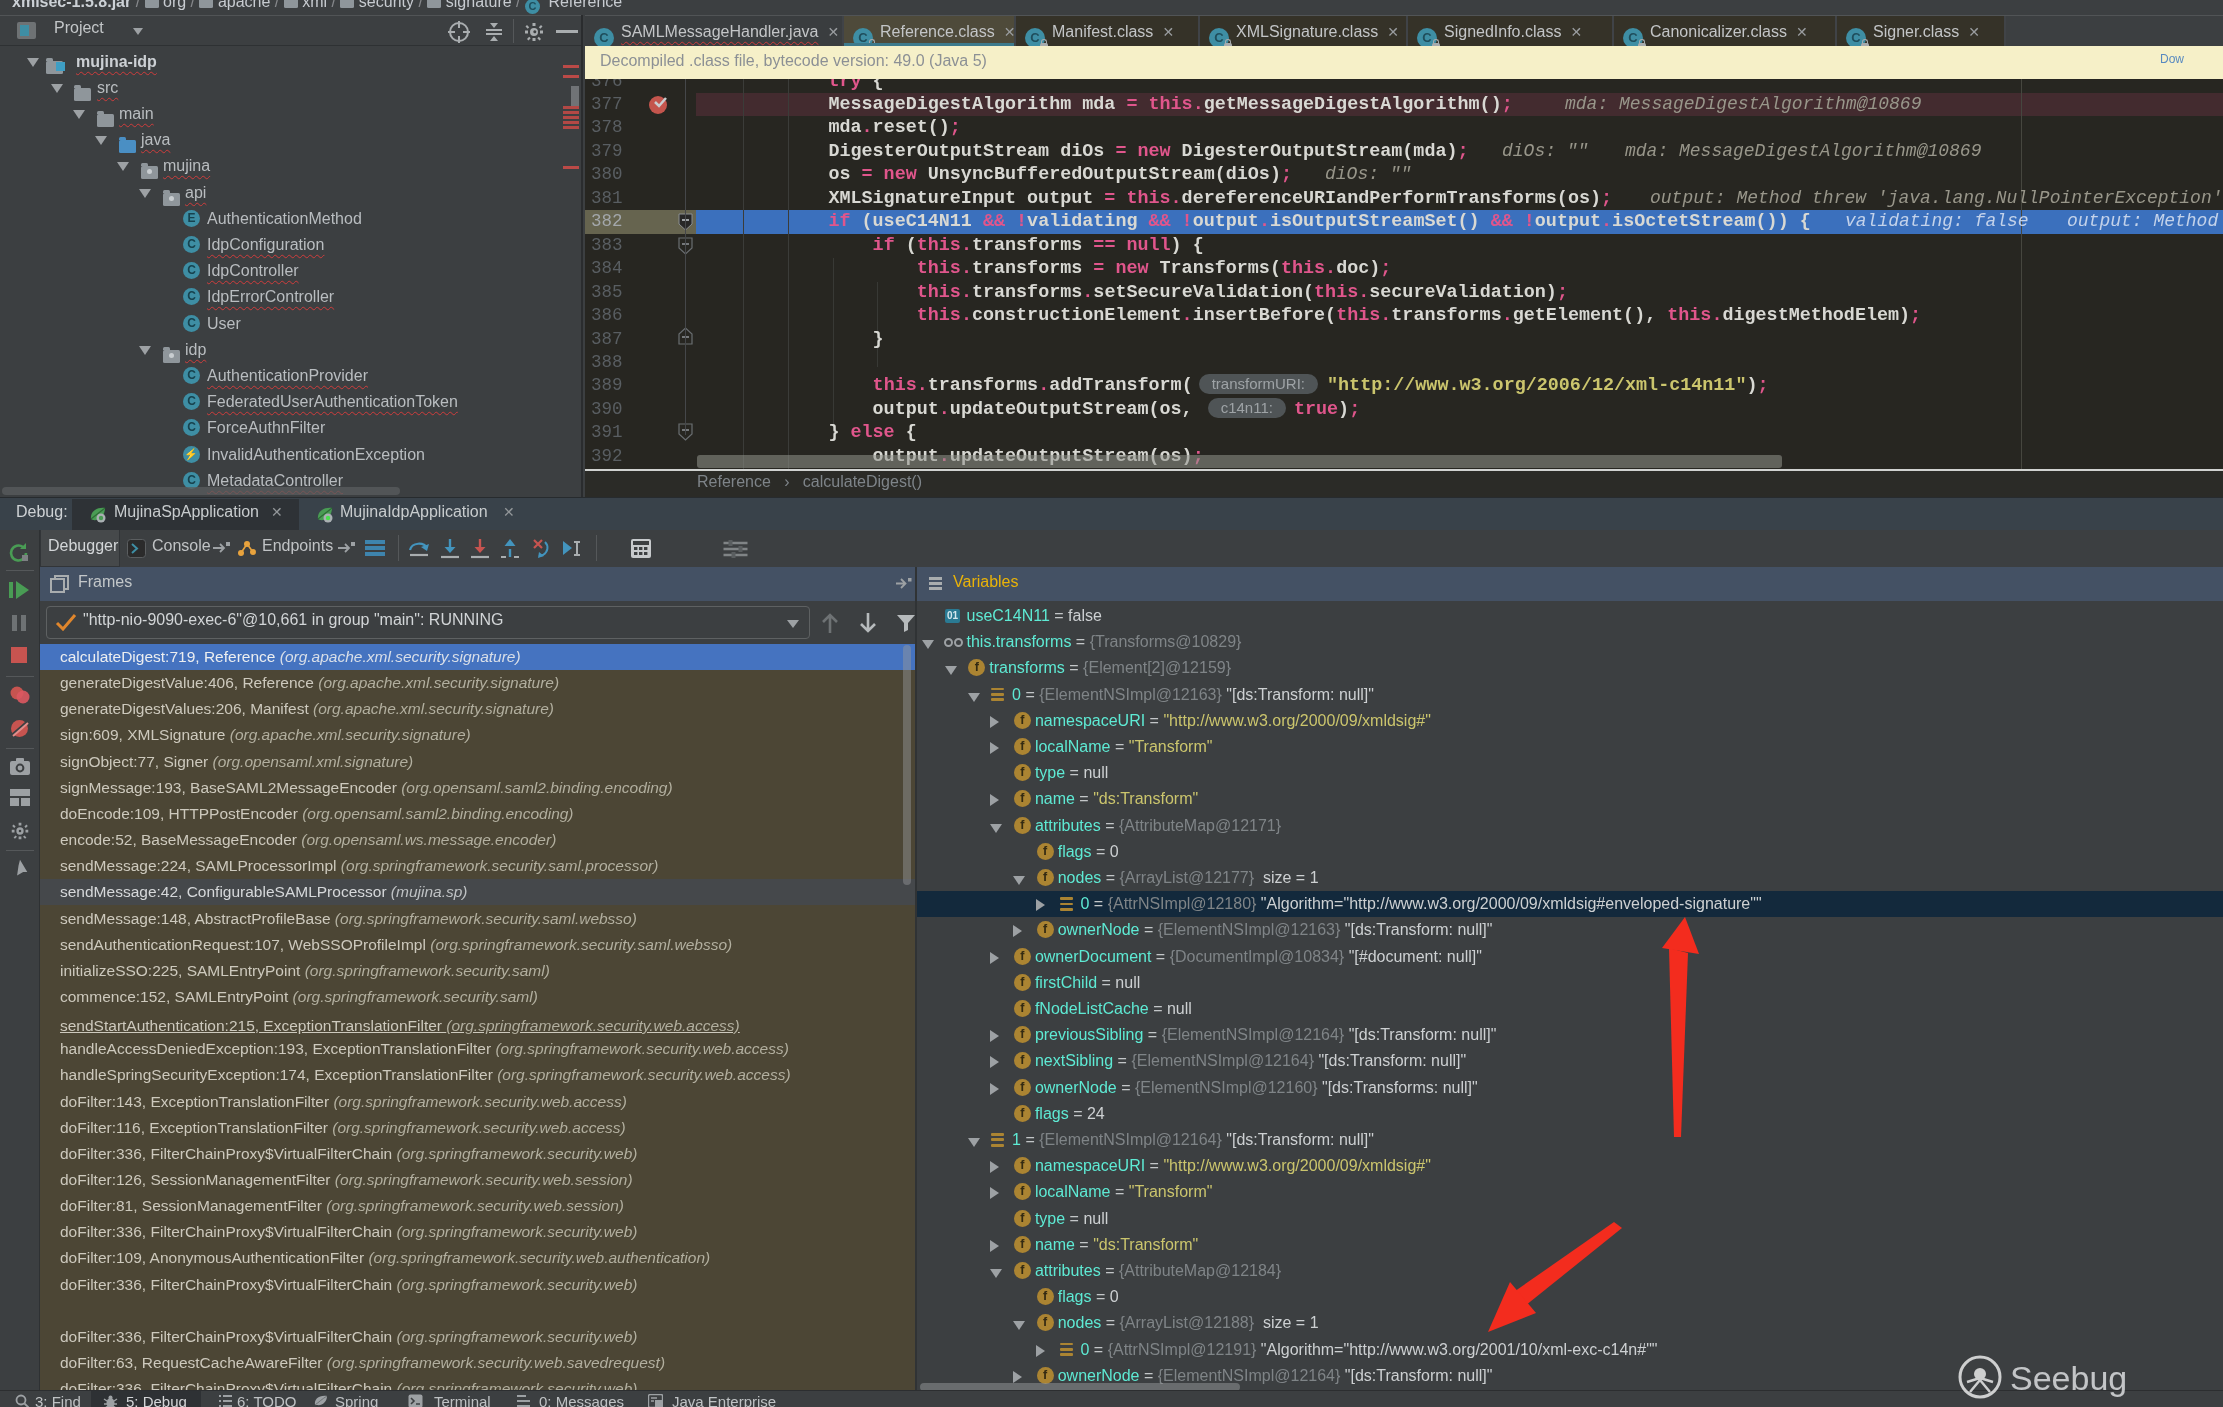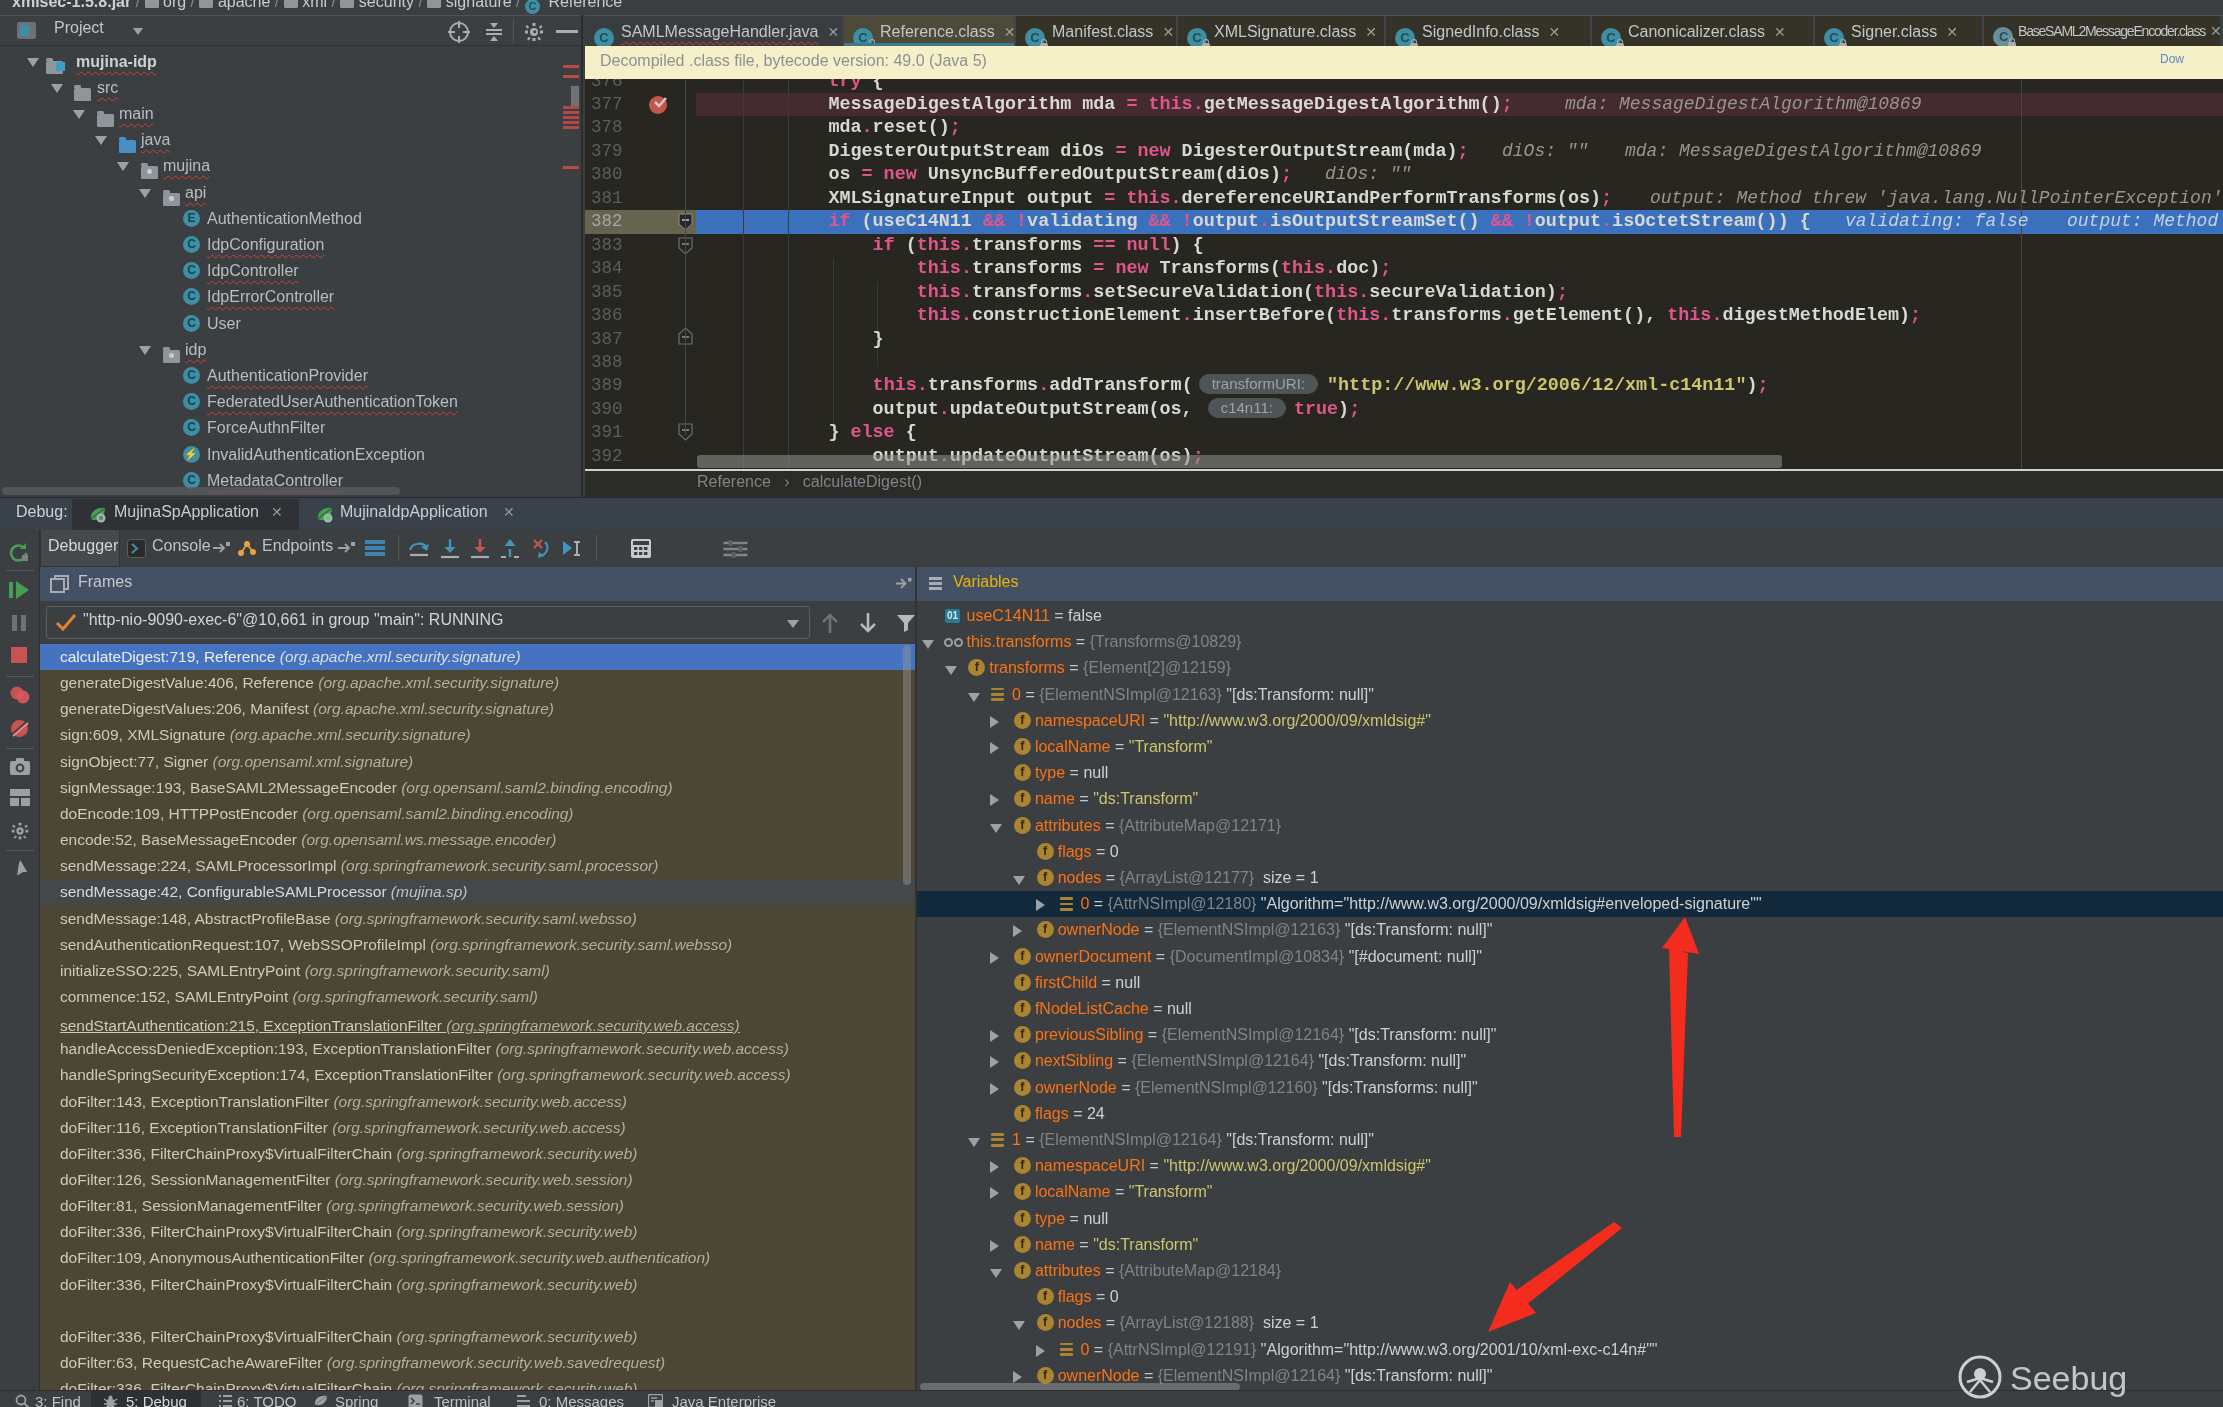--- a/index.html
+++ b/index.html
@@ -26,21 +26,21 @@
 .cicon{display:inline-block;position:relative;width:20px;height:20px;border-radius:50%;
   background:#3e8ea4;color:#1f4e5c;font-weight:bold;font-size:13px;text-align:center;line-height:20px;
   vertical-align:-5px;margin-right:7px;font-family:"Liberation Sans",sans-serif;}
 .lock{position:absolute;right:-3px;bottom:-2px;width:8px;height:7px;background:#a7abad;border-radius:2px;}
 .lock:before{content:"";position:absolute;left:1px;top:-4px;width:4px;height:4px;border:1.5px solid #a7abad;border-bottom:none;border-radius:3px 3px 0 0;}
 
 .trow{position:absolute;height:26.2px;line-height:26.2px;white-space:pre;}
 .arr{position:absolute;width:0;height:0;}
 .arr.down{border-left:6.5px solid transparent;border-right:6.5px solid transparent;border-top:9px solid #9da1a4;}
 .sq{text-decoration:underline;text-decoration-style:wavy;text-decoration-color:#cf3c3c;text-decoration-thickness:1px;text-underline-offset:4px;}
-.name{color:#f97316;}
+.name{color:#5eead4;}
 .gray{color:#7f8487;}
 .wval{color:#cdd0d2;}
 .yval{color:#cbc56d;}
 .eq{color:#c3c6c8;}
 
 .fr{position:absolute;left:0;width:877px;height:26.15px;line-height:26.15px;padding-left:20px;box-sizing:border-box;white-space:pre;}
 .fr i{color:#b2af9f;}
 .vr{position:absolute;left:0;width:1306px;height:26.2px;line-height:26.2px;white-space:pre;}
 .va{position:absolute;top:8px;width:0;height:0;border-top:6.5px solid transparent;border-bottom:6.5px solid transparent;border-left:9.5px solid #9da1a4;}
 .va.d{border-left:6.5px solid transparent;border-right:6.5px solid transparent;border-top:9.5px solid #9da1a4;border-bottom:none;margin-top:3px;}
@@ -209,21 +209,21 @@
     <div class="cl" style="left:111px;top:382.85px;"><span class="w">                output</span><span class="p">.</span><span class="w">updateOutputStream(os, </span><span class="chip" style="margin-left:4px;margin-right:8px;">c14n11:</span><span class="p">true</span><span class="w">)</span><span class="p">;</span></div>
     <div class="cl" style="left:111px;top:406.3px;"><span class="w">            } </span><span class="p">else</span><span class="w"> {</span></div>
     <div class="cl" style="left:111px;top:429.75px;"><span class="w">                output</span><span class="p">.</span><span class="w">updateOutputStream(os)</span><span class="p">;</span></div>
     
     <div class="abs" style="left:112px;top:440px;width:1085px;height:13px;background:rgba(145,147,140,0.55);border-radius:3px;"></div>
   </div>
 
   <div class="abs" id="tabbar" style="left:0;top:0;width:1638px;height:31px;background:#3c3f41;border-top:1px solid #515456;box-sizing:border-box;">
     <div class="tab" style="width:259px;background:#3a3d3f;"><span class="cicon">C</span><span class="sq">SAMLMessageHandler.java</span><span class="x">✕</span></div>
     <div class="tab" style="width:172px;background:#4e4a3a;"><span class="cicon">C<span class="lock"></span></span>Reference.class<span class="x">✕</span><div class="abs" style="left:0;bottom:0;width:172px;height:4px;background:#3d7a8c;"></div></div>
-    <div class="tab" style="width:162px;"><span class="cicon">C<span class="lock"></span></span>Manifest.class<span class="x">✕</span></div>
+    <div class="tab" style="width:184px;"><span class="cicon">C<span class="lock"></span></span>Manifest.class<span class="x">✕</span></div>
     <div class="tab" style="width:208px;"><span class="cicon">C<span class="lock"></span></span>XMLSignature.class<span class="x">✕</span></div>
     <div class="tab" style="width:206px;"><span class="cicon">C<span class="lock"></span></span>SignedInfo.class<span class="x">✕</span></div>
     <div class="tab" style="width:223px;"><span class="cicon">C<span class="lock"></span></span>Canonicalizer.class<span class="x">✕</span></div>
     <div class="tab" style="width:169px;"><span class="cicon">C<span class="lock"></span></span>Signer.class<span class="x">✕</span></div>
     <div class="tab" style="width:236px;border-right:none;font-size:14px;letter-spacing:-1.2px;"><span class="cicon" style="background:#67909c;margin-right:5px;">C<span class="lock"></span></span>BaseSAML2MessageEncoder.class<span class="x" style="margin-left:5px;">✕</span></div>
   </div>
 
   <div class="abs" style="left:0;top:31px;width:1638px;height:33px;background:#f6f0c8;">
     <span class="abs" style="left:15px;top:6px;font-size:16px;color:#8c9095;">Decompiled .class file, bytecode version: 49.0 (Java 5)</span>
     <span class="abs" style="left:1575px;top:6px;font-size:12px;color:#5889c0;">Dow</span>

